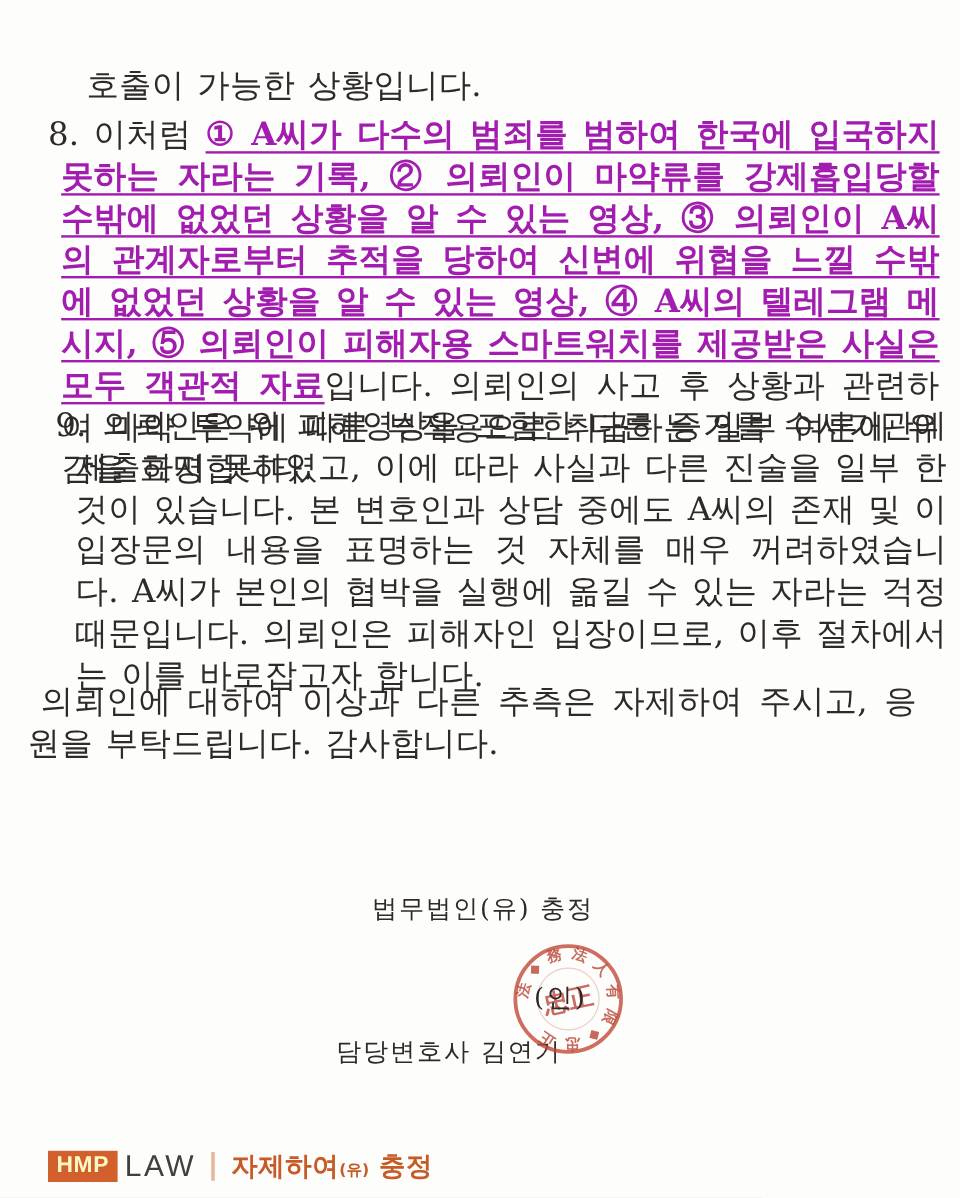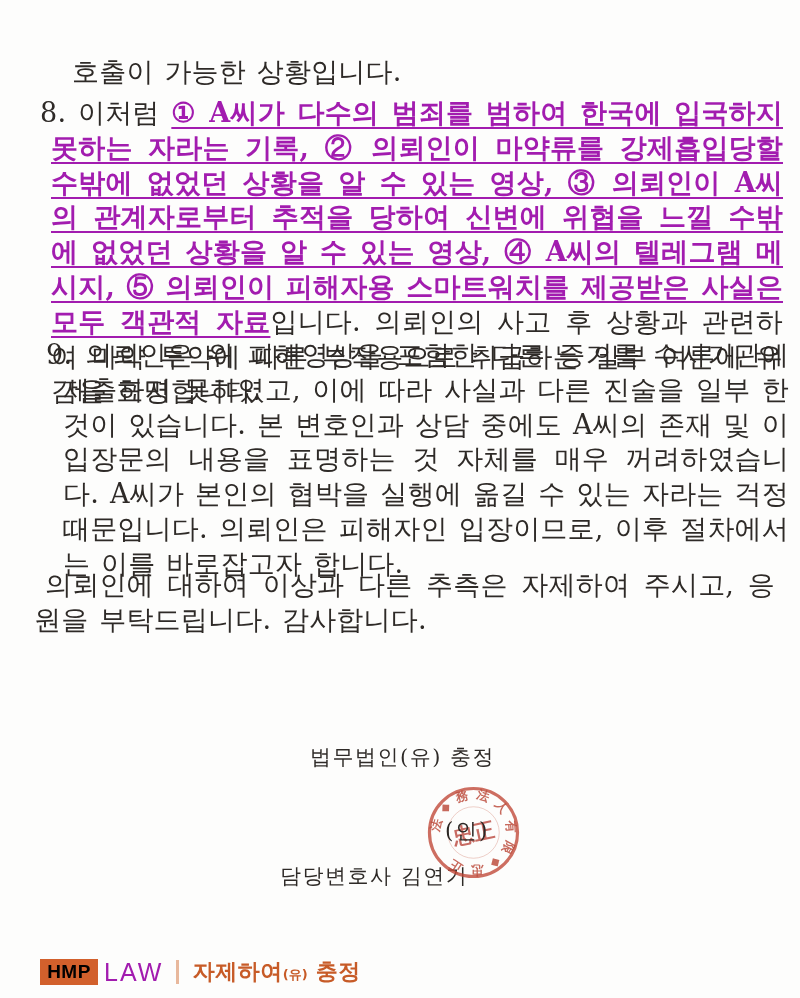--- a/index.html
+++ b/index.html
@@ -25,21 +25,21 @@
   .emph{
     font-weight:bold;
     color:#a21caf;
     text-decoration:underline;
     text-decoration-thickness:1.7px;
     text-underline-offset:4.5px;
   }
   #intro{left:72px;top:28px;width:700px;}
   #item8{left:40px;top:96px;width:732px;padding-left:11px;text-indent:-11px;box-sizing:content-box;}
   #item9{left:40px;top:338px;width:726px;padding-left:23px;text-indent:-17px;}
-  #closing{left:34px;top:541px;width:741px;text-indent:11px;}
+  #closing{left:23px;top:541px;width:741px;text-indent:11px;}
 
   #date-line{
     position:absolute;left:300px;top:678px;
     font-size:20.5px;letter-spacing:0.5px;white-space:nowrap;
   }
   #date-line .y{margin-right:29px;}
   #date-line .m{margin-right:38px;}
 
   #firm-line{
     position:absolute;left:310px;top:743px;
@@ -59,21 +59,21 @@
   }
 
   .footer-logo{
     position:absolute;left:40px;top:957px;
     display:flex;align-items:center;
     font-family:"Liberation Sans","DejaVu Sans",sans-serif;
   }
   .hmp-box{
     width:58px;height:26px;
     display:flex;align-items:center;justify-content:center;
-    color:#000000;font-weight:bold;font-size:19px;letter-spacing:0.5px;
+    color:#fef9c3;font-weight:bold;font-size:19px;letter-spacing:0.5px;
   }
   .law-text{
     font-size:25px;letter-spacing:2px;margin-left:6px;font-weight:400;
   }
   .logo-divider{
     width:2.5px;height:24px;margin:0 14px 0 13px;opacity:0.65;
   }
   .kr-brand{
     font-weight:bold;font-size:22px;letter-spacing:0.5px;
     font-family:"DejaVu Sans","Liberation Sans",sans-serif;
@@ -110,18 +110,18 @@
     <circle cx="48" cy="48" r="44.5" fill="none" stroke="#bf4636" stroke-width="3.2" opacity="0.85"></circle>
     <circle cx="48" cy="48" r="26" fill="none" stroke="#c4543f" stroke-width="1" opacity="0.3"></circle>
     <text font-size="12.5" font-weight="bold" fill="#b8402f" opacity="0.85" letter-spacing="7" font-family="'DejaVu Serif',serif">
       <textPath href="#sealring">法◆務法人有限◆忠正</textPath>
     </text>
     <text x="48" y="56" text-anchor="middle" font-size="21" font-weight="bold" fill="#b5382c" opacity="0.8" transform="rotate(-12 48 48)" font-family="'DejaVu Serif',serif">忠正</text>
   </svg>
 
   <div class="footer-logo">
     <div class="hmp-box" style="background: rgb(210, 96, 44);">HMP</div>
-    <div class="law-text" style="color: #a21caf;">LAW</div>
+    <div class="law-text" style="color: #404040;">LAW</div>
     <div class="logo-divider" style="background: rgb(221, 148, 104);"></div>
     <div class="kr-brand" style="color: rgb(199, 91, 39);"><span>자제하여</span><span class="kr-small">(유)</span><span> 충정</span></div>
   </div>
 
 </div>
 
 </body></html>

